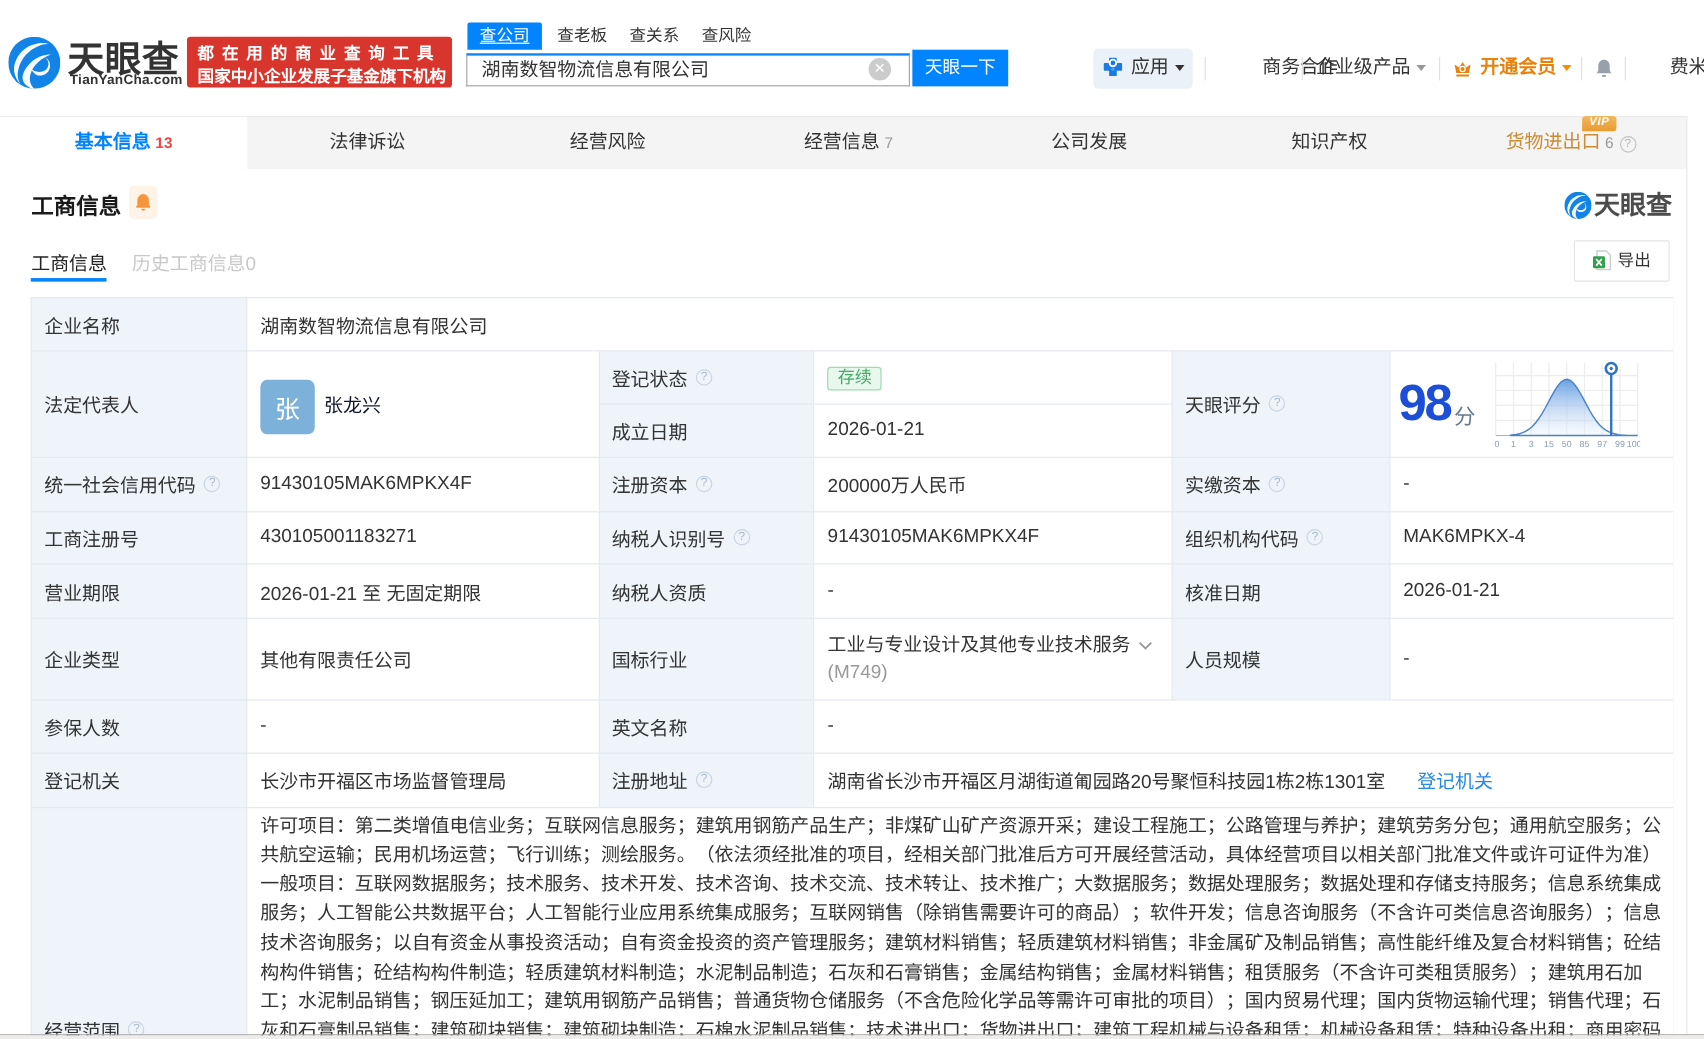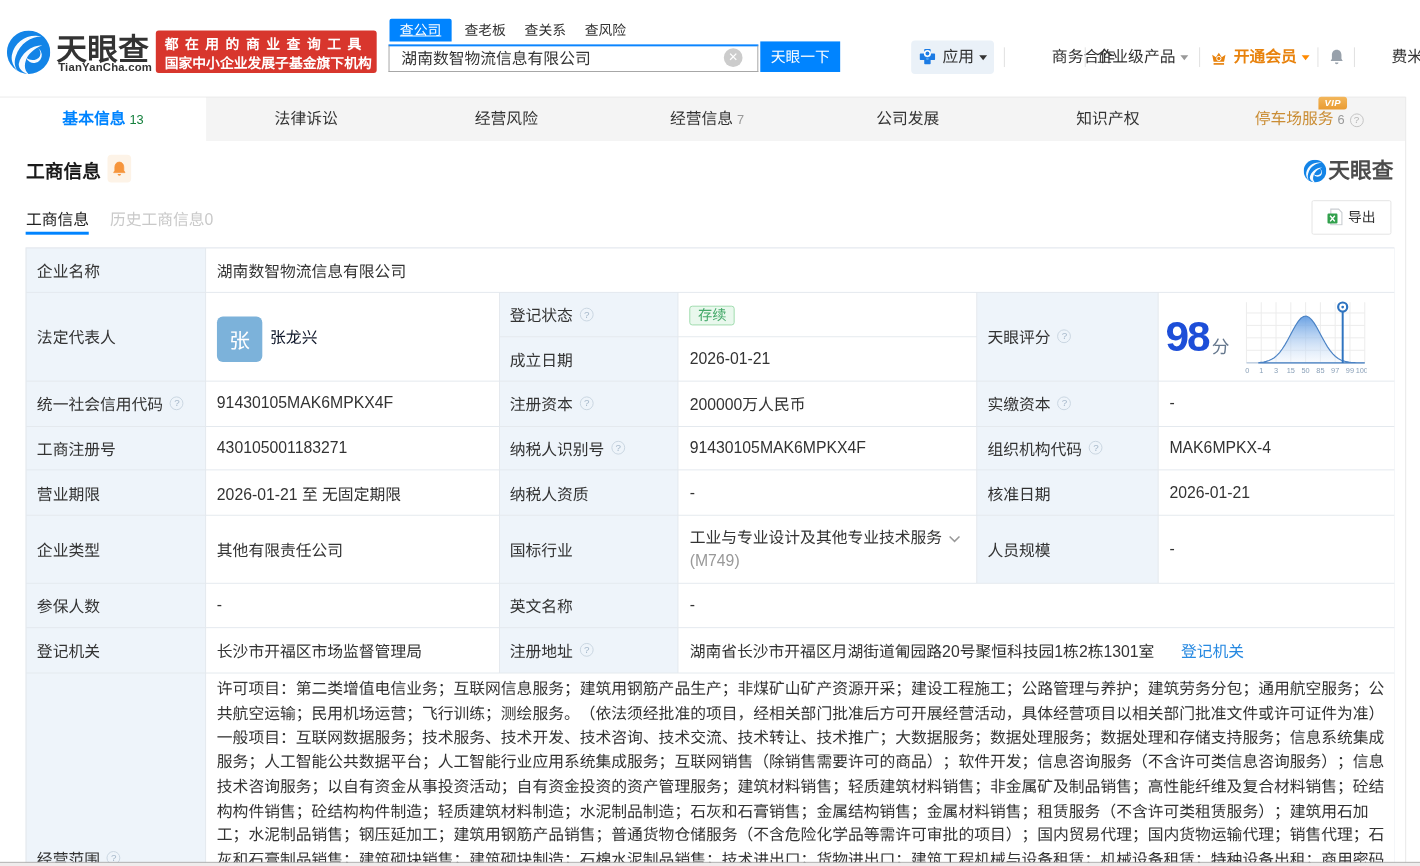--- a/index.html
+++ b/index.html
@@ -26,21 +26,21 @@
 .hsep { position:absolute; top:48px; width:1px; height:20px; background:#e0e0e0; }
 .caret { display:inline-block; width:0; height:0; border-left:4px solid transparent; border-right:4px solid transparent; border-top:5px solid #333; margin-left:5px; vertical-align:middle; }
 .caret.gray { border-top-color:#999; }
 .caret.orange { border-top-color:#ff8a00; }
 
 
 #navbar { position:absolute; left:0; top:98px; width:1425px; height:45px; background:#f4f4f4; border-top:1px solid #ebebeb; }
 .ntab { position:absolute; top:99px; height:44px; line-height:44px; text-align:center; font-size:16px; color:#333; }
 .ntab small { font-size:13px; color:#999; margin-left:4px; }
 #ntab0 { left:0; width:209px; background:#fff; color:#0084ff; font-weight:bold; }
-#ntab0 small { color:#15803d; font-weight:normal; }
+#ntab0 small { color:#ef4444; font-weight:bold; }
 
 
 #sec-title { position:absolute; left:26.4px; top:159px; font-size:19px; font-weight:bold; color:#1a1a1a; }
 #bellbox { position:absolute; left:108.5px; top:157px; width:24.5px; height:27.5px; background:#fdf3e7; border-radius:4px; text-align:center; }
 #wm { position:absolute; left:1322px; top:155px; }
 #subtab1 { position:absolute; left:26.4px; top:209px; font-size:16px; color:#222; }
 #subtab1:after { content:""; position:absolute; left:0; right:0; top:25.5px; height:3px; background:#0084ff; }
 #subtab2 { position:absolute; left:111.5px; top:209px; font-size:16px; color:#c9c9c9; }
 #exportbtn { position:absolute; left:1329.5px; top:203px; width:81px; height:34.5px; border:1px solid #e4e4e4; border-radius:2px; background:#fff; line-height:32.5px; text-align:center; font-size:14px; color:#333; }
 
@@ -104,21 +104,21 @@
   <div class="hr-item" style="left:1411px;">费米<span class="caret gray"></span></div>
 
   <div id="navbar"></div>
   <div class="ntab" id="ntab0">基本信息<small>13</small></div>
   <div class="ntab" style="left:209px; width:203px;">法律诉讼</div>
   <div class="ntab" style="left:412px; width:203px;">经营风险</div>
   <div class="ntab" style="left:615px; width:204px;">经营信息<small>7</small></div>
   <div class="ntab" style="left:819px; width:203px;">公司发展</div>
   <div class="ntab" style="left:1022px; width:203px;">知识产权</div>
   <div class="ntab" style="left:1225px; width:205px;">
-    <span style="color:#ca8d35;">停车场服务</span><small>6</small><span style="display:inline-block; width:14px; height:14px; border:1px solid #c3c3c3; border-radius:50%; color:#b5b5b5; font-size:10px; line-height:12px; vertical-align:1px; margin-left:5px; font-weight:normal;">?</span>
+    <span style="color:#ca8d35;">货物进出口</span><small>6</small><span style="display:inline-block; width:14px; height:14px; border:1px solid #c3c3c3; border-radius:50%; color:#b5b5b5; font-size:10px; line-height:12px; vertical-align:1px; margin-left:5px; font-weight:normal;">?</span>
   </div>
   <div class="abs" style="left:1337px; top:98px; width:29px; height:12.5px; background:linear-gradient(180deg,#f3b75c,#e99b32); border-radius:3px 3px 3px 0; color:#fff; font-size:9.5px; font-weight:bold; font-style:italic; text-align:center; line-height:12.5px; letter-spacing:0.5px;">VIP</div>
 
   <div id="sec-title">工商信息</div>
   <div id="bellbox"><svg width="14" height="16" viewBox="0 0 18 20" style="margin-top:5.5px;">
         <path d="M9 1.5 C5.5 1.5 3.2 4.2 3.2 8 L3.2 12.5 L1.6 15.2 L16.4 15.2 L14.8 12.5 L14.8 8 C14.8 4.2 12.5 1.5 9 1.5 Z" fill="#f6953c" stroke="#f6953c" stroke-linejoin="round"></path>
         <path d="M6.8 17 a2.2 2.2 0 0 0 4.4 0 Z" fill="#f6953c"></path>
       </svg></div>
   <div id="wm">
     <svg width="23" height="23" viewBox="0 0 44 44" style="vertical-align:-4px;">

